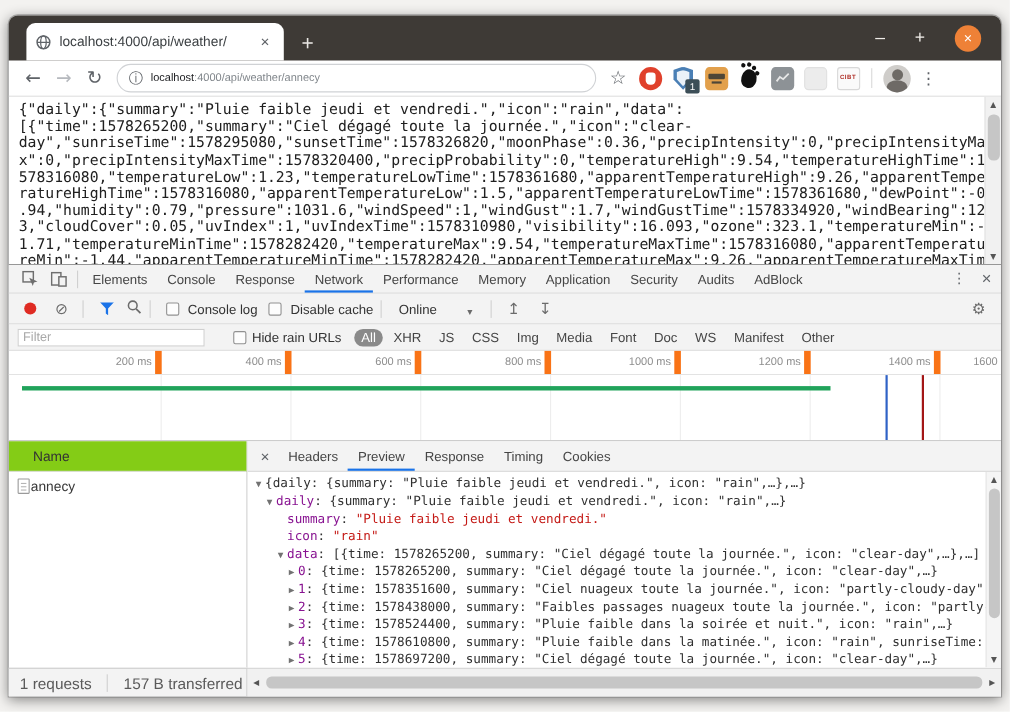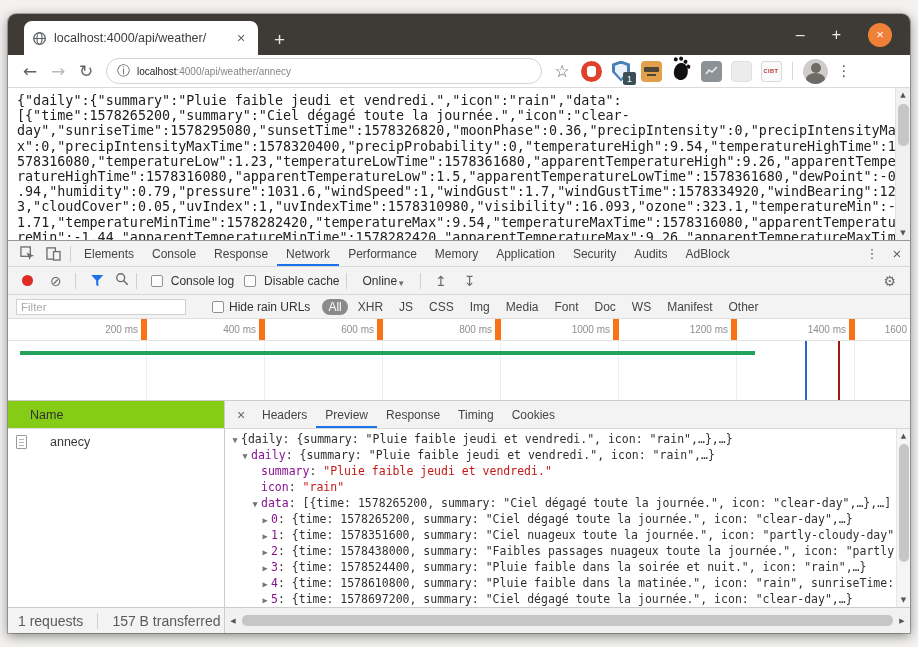--- a/index.html
+++ b/index.html
@@ -80,21 +80,21 @@
   .dt-right { margin-left:auto; display:flex; align-items:center; }
   .dt-dots { font-family:"DejaVu Sans", sans-serif; color:#5f6368; font-size:13px; width:24px; text-align:center;}
   .dt-close { color:#5f6368; font-size:15px; width:26px; text-align:center; }
   
   .net-toolbar { height:28px; flex:0 0 28px; background:#f3f3f3; border-bottom:1px solid #d8d8d8;
                  display:flex; align-items:center; padding:0 8px; gap:3px; font-size:12px; color:#333; }
   .record-dot { width:11px; height:11px; border-radius:50%; background:var(--record_red,#df2b23); margin:0 8px 0 6px; }
   .clear-ic { font-family:"DejaVu Sans", sans-serif; color:#6b6b6b; font-size:14px; margin:0 6px; }
   .funnel { width:13px; height:12px; background:var(--accent,#1a73e8); clip-path:polygon(0 0,100% 0,58% 50%,58% 100%,42% 88%,42% 50%); margin:0 8px; }
   .cb { width:12px; height:12px; border:1px solid #919191; border-radius:2px; background:#fdfdfd; margin:0 5px 0 7px; flex:0 0 12px;}
-  .ddown { display:flex; align-items:flex-end; padding:0 8px; color:#333; }
+  .ddown { display:flex; align-items:flex-end; gap:26px; padding:0 8px; color:#333; }
   .caret { font-size:8px; color:#6b6b6b; }
   .har { font-family:"DejaVu Sans", sans-serif; color:#6b6b6b; font-size:14px; margin:0 7px; }
   .gear { margin-left:auto; font-family:"DejaVu Sans", sans-serif; color:#6b6b6b; font-size:14px; padding-right:6px;}
   
   .filterbar { height:24px; flex:0 0 24px; background:#f3f3f3; border-bottom:1px solid #ddd;
                display:flex; align-items:center; padding:0 8px; font-size:12px; color:#333; }
   .filter-input { width:170px; height:16px; border:1px solid #d0d0d0; background:#fff; font-size:11.5px;
                   padding:0 4px; color:#333; outline:none; font-family:"Liberation Sans", sans-serif; }
   .filter-input::placeholder { color:#a9a9a9; }
   .chip { padding:1px 6px; margin:0 2px; color:#454545; border-radius:8px; }
@@ -113,21 +113,21 @@
   .wf-cell.last { flex:1 1 auto; border-right:none; }
   .overview-bar { position:absolute; left:12px; top:10px; width:735px; height:4px; background:var(--overview_green,#21a35b); }
   .marker { position:absolute; top:0; bottom:0; width:2px; }
   .marker.blue { left:797px; background:var(--marker_blue,#2f62c6); }
   .marker.red { left:830px; background:var(--marker_red,#a31616); }
   
   .split { flex:1; display:flex; overflow:hidden; }
   .reqpanel { width:217px; flex:0 0 217px; border-right:1px solid #ccc; display:flex; flex-direction:column; }
   .req-header { height:28px; flex:0 0 28px; border-bottom:1px solid #e0e0e0; background:#84cc16;
                 font-size:12.5px; color:#333; display:flex; align-items:center; padding-left:22px; }
-  .req-row { height:26px; display:flex; align-items:center; gap:23px; padding-left:8px; font-size:12.5px; color:#383838; }
+  .req-row { height:26px; display:flex; align-items:center; gap:1px; padding-left:8px; font-size:12.5px; color:#383838; }
   .doc-ic { width:11px; height:14px; background:#fff; border:1px solid #9a9a9a; border-radius:1px; position:relative; flex:0 0 11px;}
   .doc-ic::before { content:""; position:absolute; left:2px; top:3px; width:5px; height:1px; background:#b5b5b5;
                     box-shadow:0 3px 0 #b5b5b5, 0 6px 0 #b5b5b5; }
   .detail { flex:1; display:flex; flex-direction:column; overflow:hidden; }
   .detail-tabs { height:28px; flex:0 0 28px; background:#f3f3f3; border-bottom:1px solid #d8d8d8;
                  display:flex; align-items:stretch; padding-left:4px; }
   .dclose { width:24px; display:flex; align-items:center; justify-content:center; color:#5f6368; font-size:14px; }
   #detailTabs { display:flex; }
   .tree-wrap { flex:1; position:relative; overflow:hidden; background:#fff; }
   #tree { position:absolute; left:0; top:2px; right:14px; overflow:hidden; bottom:0;}

